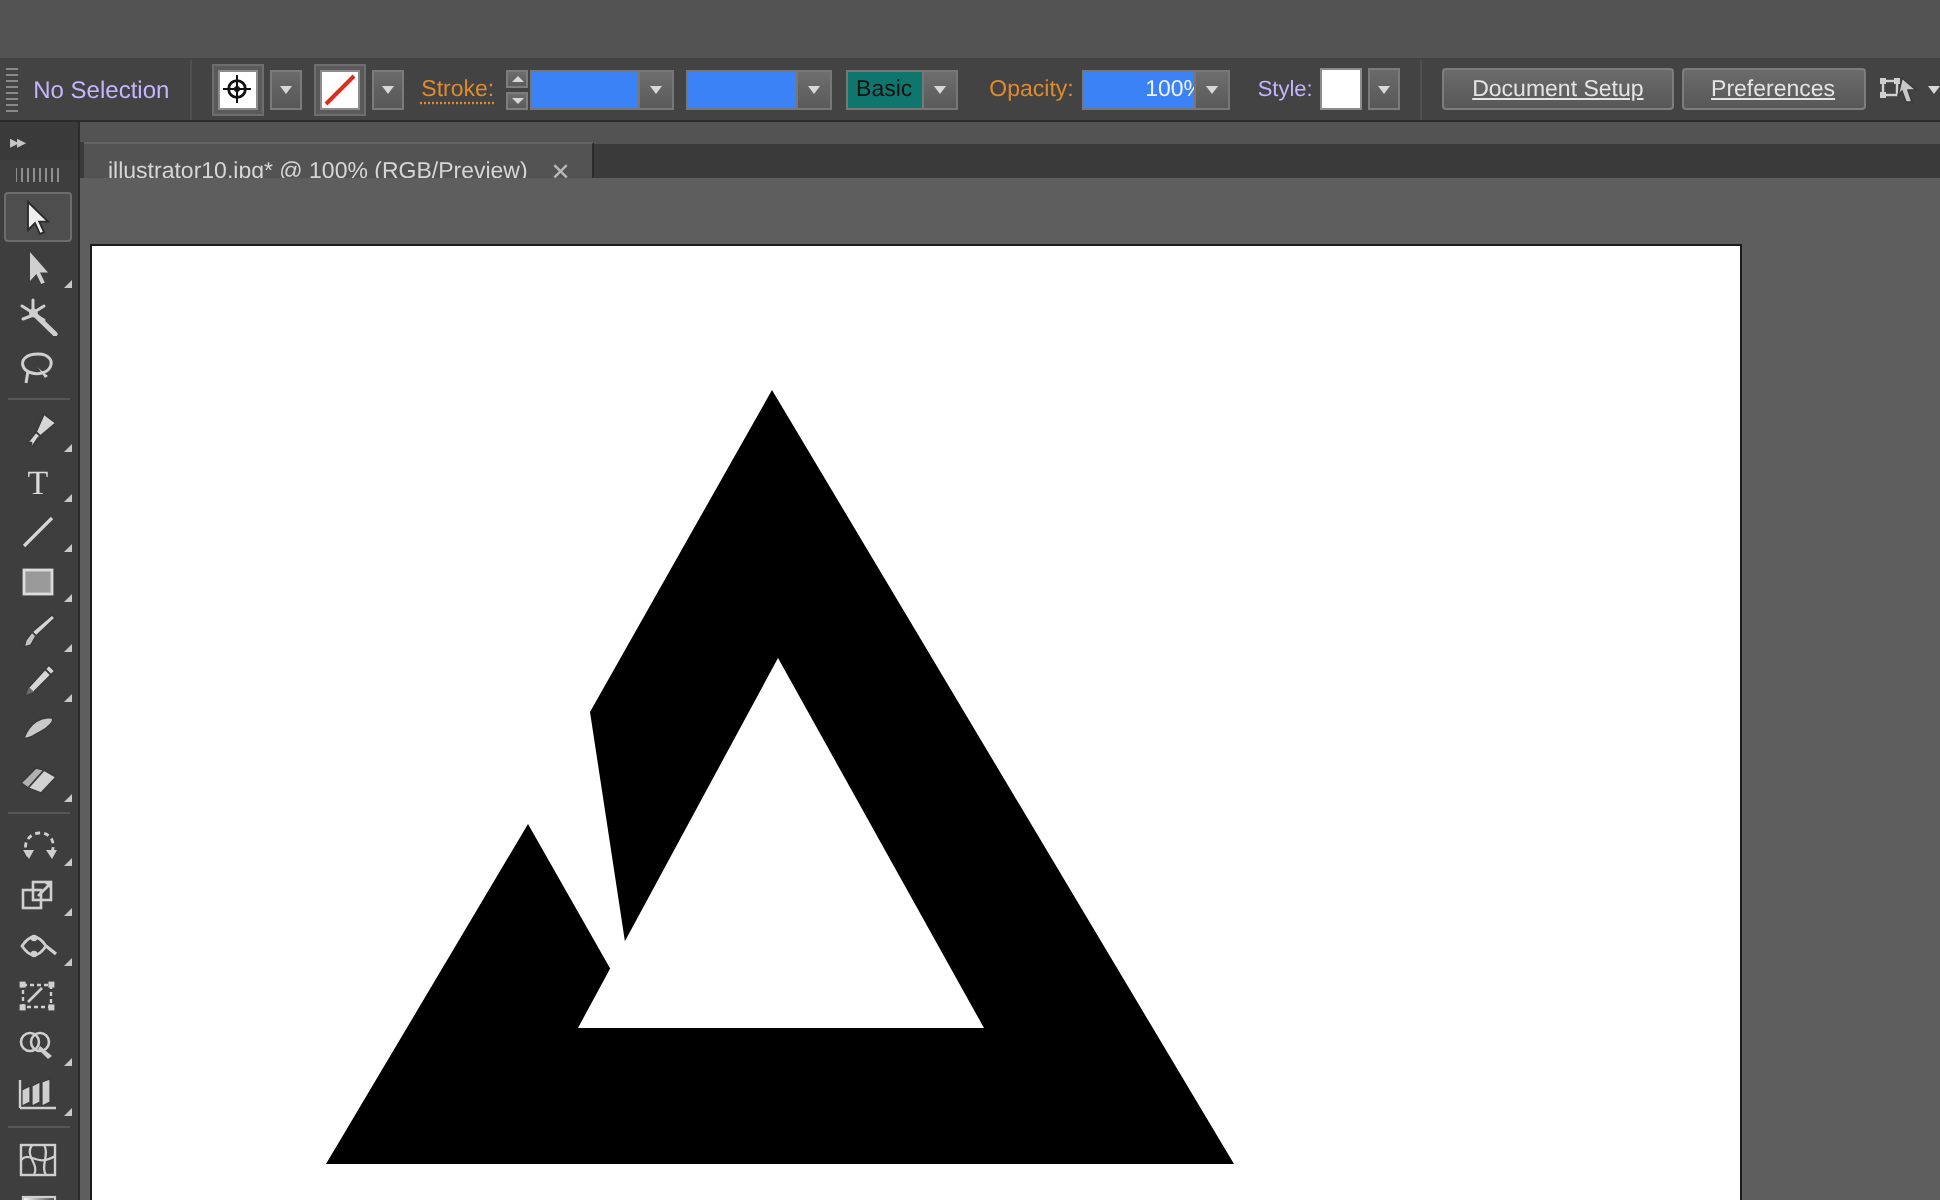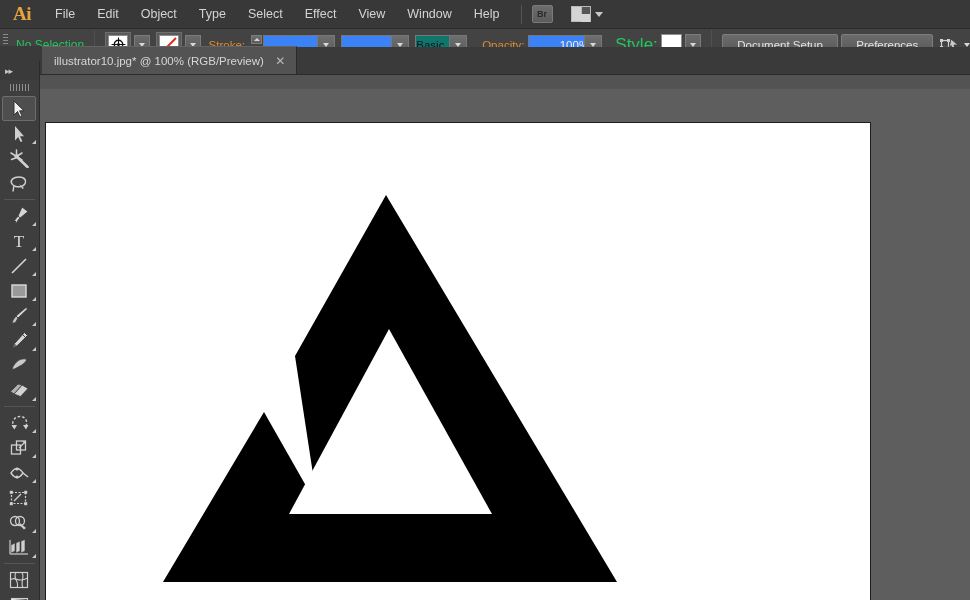--- a/index.html
+++ b/index.html
@@ -67,21 +67,21 @@
   .controlbar {
     position: absolute; left: 0; top: 29px; width: 970px; height: 32px;
     background: #434343;
     border-bottom: 1px solid #2b2b2b;
     display: flex; align-items: center;
   }
   .grip {
     width: 9px; height: 22px; margin-left: 3px;
     background-image: repeating-linear-gradient(to bottom, #8a8a8a 0px, #8a8a8a 1px, transparent 1px, transparent 3px);
   }
-  .cb-label { color:#22c55e; font-size:12px; margin-left:8px; white-space:nowrap; }
+  .cb-label { color:#c4b5fd; font-size:12px; margin-left:8px; white-space:nowrap; }
   .cb-sep { width:1px; height:30px; background:#353535; border-right:1px solid #505050; margin:0 10px; }
   .swatch-group { display:flex; align-items:center; }
   .swatch {
     width:20px; height:20px; border:1px solid #8c8c8c;
     background:#fff; position:relative;
     display:flex;align-items:center;justify-content:center;
   }
   .swatch-wrap {
     display:flex;align-items:center;
     background:#5a5a5a; border:1px solid #6e6e6e; padding:2px;
@@ -128,21 +128,21 @@
     background:linear-gradient(#6b6b6b,#585858);
     border:1px solid #7d7d7d; border-radius:2px;
     color:#e4e4e4; font-size:11.5px;
     display:flex;align-items:center;justify-content:center;
     white-space:nowrap;
     text-decoration:underline;
   }
 
   
   .tabbar {
-    position:absolute; left:0; top:47px; width:970px; height:28px;
+    position:absolute; left:0; top:72px; width:970px; height:28px;
     background:#3a3a3a; border-bottom:1px solid #2b2b2b;
     display:flex; align-items:flex-end;
   }
   .tab-left-pad{width:42px;height:28px;background:#3a3a3a;}
   .doc-tab {
     height:28px; background:#535353;
     border-right:1px solid #2b2b2b; border-top:1px solid #636363;
     display:flex;align-items:center; padding:0 9px 0 12px;
     color:#d6d6d6; font-size:11.5px; white-space:nowrap;
   }
@@ -196,42 +196,20 @@
     position:absolute; left:5px; top:33px; width:826px; height:490px;
     background:#ffffff; border:1px solid #1c1c1c;
   }
   .artwork{position:absolute; left:0; top:0;}
 </style>
 </head>
 <body>
 
 <div id="app">
 
-  <div class="menubar">
-    <div class="ai-logo">Ai</div>
-
-    <div class="menu-item">File</div>
-    <div class="menu-item">Edit</div>
-    <div class="menu-item">Object</div>
-    <div class="menu-item">Type</div>
-    <div class="menu-item">Select</div>
-    <div class="menu-item">Effect</div>
-    <div class="menu-item">View</div>
-    <div class="menu-item">Window</div>
-    <div class="menu-item">Help</div>
-
-    <div class="menu-sep"></div>
-
-    <div class="br-btn">Br</div>
-
-    <div class="arrange-box">
-      <span class="arrange-icon"></span>
-      <span class="tri-down"></span>
-    </div>
-  </div>
 
   <div class="controlbar">
     <div class="grip"></div>
 
     <div class="cb-label" style="width:72px">No Selection</div>
 
     <div class="cb-sep"></div>
 
     <div class="swatch-group">
       <div class="swatch-wrap">
@@ -314,21 +292,21 @@
 
     <div class="combo dark" style="width:74px">
       <span class="cval" style="color:#f0f0f0">100%</span>
       <span class="cbtn">
           <span class="tri-down-sm"></span>
         </span>
     </div>
 
     <div style="width:10px"></div>
 
-    <div class="cb-label" style="font-size:17px">Style:</div>
+    <div class="cb-label" style="font-size:11px">Style:</div>
 
     <div style="width:6px"></div>
 
     <div style="display:flex;align-items:center">
       <div style="width:21px;height:21px;background:#fff;border:1px solid #8c8c8c;"></div>
       <div class="mini-drop" style="height:21px">
           <span class="tri-down-sm"></span>
         </div>
     </div>
 

